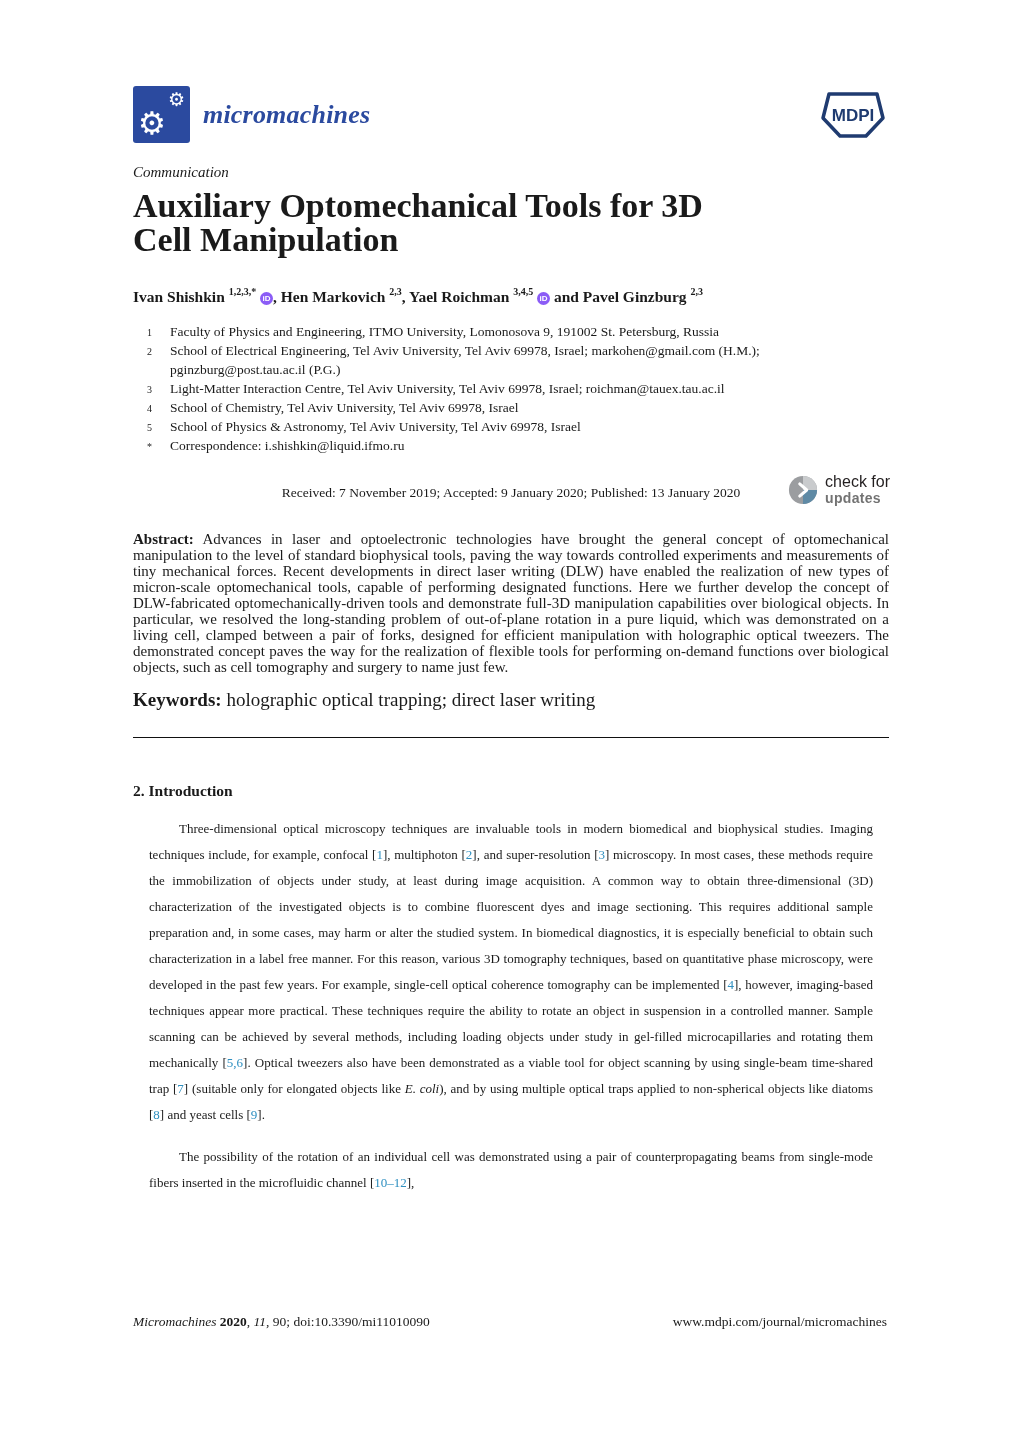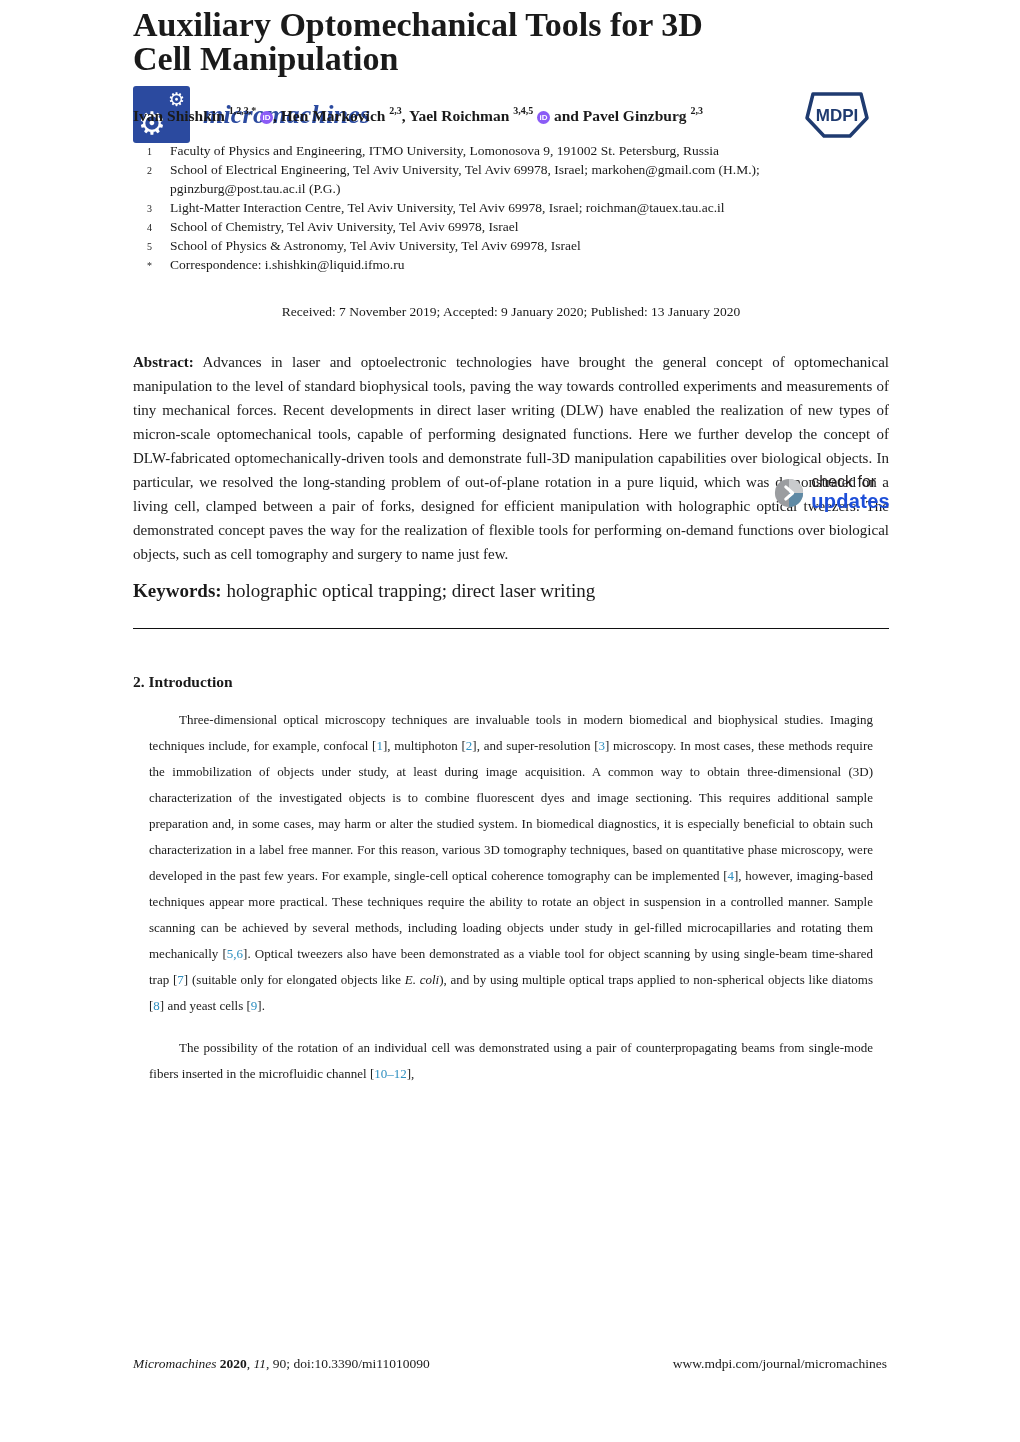--- a/index.html
+++ b/index.html
@@ -8,60 +8,60 @@
     font-family:"Liberation Serif", serif; color:#1a1a1a; overflow:hidden;
   }
 
   
   .journal-logo { position:absolute; left:133px; top:86px; display:flex; align-items:center; gap:13px; }
   .logo-box { width:57px; height:57px; background:#2b4a9f; border-radius:3px; position:relative; }
   .gear { position:absolute; color:#ffffff; font-family:"DejaVu Sans", sans-serif; line-height:1; }
   .g1 { font-size:31px; left:5px; bottom:4px; }
   .g2 { font-size:19px; right:5px; top:4px; }
   .logo-text { font-size:26px; font-weight:bold; font-style:italic; color:#2b4a9f; letter-spacing:0.2px; }
-  .mdpi-logo { position:absolute; right:149px; top:90px; }
+  .mdpi-logo { position:absolute; right:133px; top:90px; }
 
   
   .content { position:absolute; left:133px; top:0; width:756px; }
   .article-type { margin:164px 0 0 0; font-size:15px; font-style:italic; }
   .title { margin:8px 0 12px 0; font-size:34px; line-height:34px; font-weight:bold; max-width:620px; }
   .authors { margin:26px 0 0 0; font-size:15.5px; font-weight:bold; line-height:20px; }
   .authors sup { font-size:10px; position:relative; top:-1px; font-weight:bold; }
   .orcid {
     display:inline-block; width:13px; height:13px; border-radius:50%;
     background:#8b5cf6; color:#fff; font-family:"Liberation Sans", sans-serif;
     font-size:8px; font-weight:bold; line-height:13px; text-align:center;
     vertical-align:1px; font-style:normal;
   }
   .affiliations { margin-top:15px; font-size:13.5px; line-height:19px; }
   .aff-row { display:flex; }
   .aff-marker { width:37px; padding-left:14px; box-sizing:border-box; font-size:10px; position:relative; top:1px; flex:none; }
   .aff-text { flex:1; }
   .dates { margin:30px 0 0 0; font-size:13.5px;text-align:center; }
 
-  .abstract { margin:30px 0 0 0; font-size:15px; line-height:24px; text-align:justify; }
+  .abstract { margin:30px 0 0 0; font-size:15px; line-height:16px; text-align:justify; }
   .keywords { margin:13px 0 0 0; font-size:19px; line-height:23px; text-align:justify; }
   .lbl { font-weight:bold; }
   .rule { border:none; border-top:1px solid #111; height:0; margin:26px 0 0 0; }
 
   .sec-heading { margin:44px 0 10px 0; font-size:15.5px; font-weight:bold; }
   .body-par { margin:16px; font-size:13px; line-height:26px; text-align:justify; text-indent:30px; }
   .cite { color:#2e8fc0; }
 
   
   .check-badge {
     position:absolute; right:130px; top:474px; display:flex; align-items:center; gap:7px; cursor:pointer;
   }
   .cb-text { display:flex; flex-direction:column; line-height:1.05; font-family:"Liberation Sans", sans-serif; }
   .cb-line1 { font-size:16px; color:#231f20; }
-  .cb-line2 { font-size:20px; font-weight:bold; color:#1d4ed8; letter-spacing:0.3px; }
+  .cb-line2 { font-size:14px; font-weight:bold; color:#737373; letter-spacing:0.3px; }
 
   
   .footer {
-    position:absolute; left:133px; right:133px; top:1356px;
+    position:absolute; left:133px; right:133px; top:1314px;
     display:flex; justify-content:space-between; font-size:13.5px;
   }
   .seg-italic { font-style:italic; }
   .seg-bold { font-weight:bold; }
 </style>
 </head>
 <body>
 
 <div class="page">
 
@@ -74,20 +74,21 @@
   </div>
 
   <div class="mdpi-logo">
     <svg width="68" height="50" viewBox="0 0 68 50">
       <path d="M10 4 H58 L64 28 L47 46 H21 L4 28 Z" fill="none" stroke="#1f3b70" stroke-width="3.5" stroke-linejoin="round"></path>
       <text x="34" y="31" text-anchor="middle" font-family="Liberation Sans, sans-serif" font-size="17" font-weight="bold" fill="#1f3b70">MDPI</text>
     </svg>
   </div>
 
   <main class="content">
+    <div class="article-type">Communication</div>
     <h1 class="title">Auxiliary Optomechanical Tools for 3D Cell Manipulation</h1>
 
     <p class="authors"><span>Ivan Shishkin <sup>1,2,3,*</sup> <span class="orcid">iD</span></span>, <span>Hen Markovich <sup>2,3</sup></span>, <span>Yael Roichman <sup>3,4,5</sup> <span class="orcid">iD</span></span> and <span>Pavel Ginzburg <sup>2,3</sup></span></p>
 
     <div class="affiliations">
         <div class="aff-row">
           <span class="aff-marker">1</span>
           <span class="aff-text">Faculty of Physics and Engineering, ITMO University, Lomonosova 9, 191002 St. Petersburg, Russia</span>
         </div>
         <div class="aff-row">

